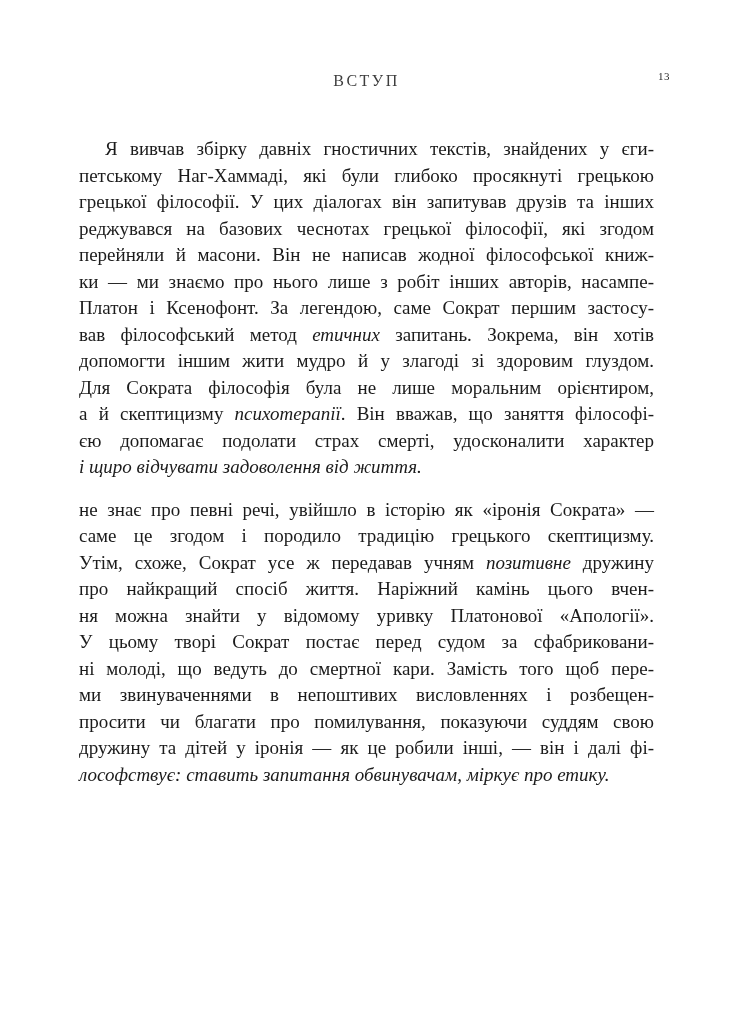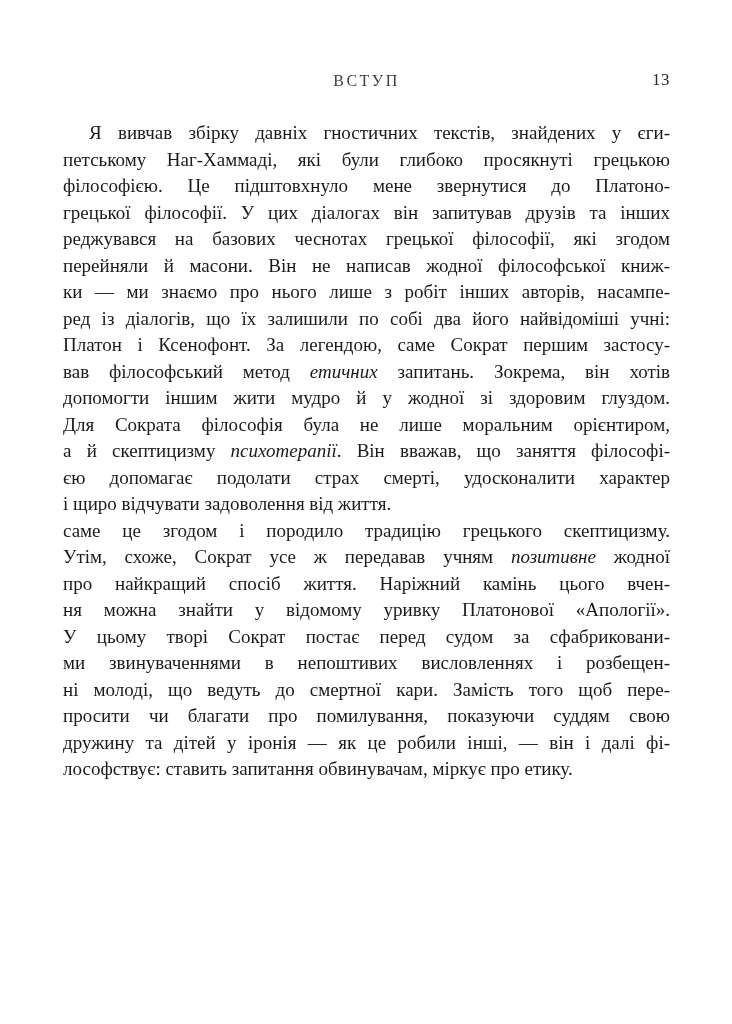--- a/index.html
+++ b/index.html
@@ -28,75 +28,74 @@
   }
   .head-title{
     font-size:16px;
     letter-spacing:2.5px;
     color:var(--head);
   }
   .page-num{
     position:absolute;
     right:0;
     top:-2px;
-    font-size:17px;
+    font-size:11px;
     letter-spacing:0.5px;
     color:var(--pagenum);
   }
   .text-block{
     position:absolute;
     top:120px;
     left:63px;
     width:607px;
     font-size:19px;
     line-height:26.5px;
     color:var(--text);
   }
-  .paragraph{margin:0;}
+  .paragraph{margin:16px;}
   .line{
     text-align:justify;
     text-align-last:justify;
     white-space:nowrap;
   }
   .line.first{text-indent:26px;}
-  .line.last{text-align-last:left;}
+  .line.last{text-align-last:left;font-style:italic;}
   .line i{}
 </style>
 </head>
 <body>
 
 <div class="page">
   <header class="running-head">
     <span class="head-title">ВСТУП</span>
     <span class="page-num">13</span>
   </header>
   <main class="text-block" id="text-block">
       <div class="paragraph">
         <div class="line first"><span>Я вивчав збірку давніх гностичних текстів, знайдених у єги-</span></div>
         <div class="line"><span>петському Наг-Хаммаді, які були глибоко просякнуті грецькою</span></div>
-        <div class="line"><span>філософією. Це підштовхнуло мене звернутися до Платоно-</span></div>
         <div class="line"><span>грецької філософії. У цих діалогах він запитував друзів та інших</span></div>
         <div class="line"><span>реджувався на базових чеснотах грецької філософії, які згодом</span></div>
         <div class="line"><span>перейняли й масони. Він не написав жодної філософської книж-</span></div>
         <div class="line"><span>ки — ми знаємо про нього лише з робіт інших авторів, насампе-</span></div>
-        <div class="line"><span>ред із діалогів, що їх залишили по собі два його найвідоміші учні:</span></div>
         <div class="line"><span>Платон і Ксенофонт. За легендою, саме Сократ першим застосу-</span></div>
         <div class="line"><span>вав філософський метод </span><i>етичних</i><span> запитань. Зокрема, він хотів</span></div>
-        <div class="line"><span>допомогти іншим жити мудро й у жодної зі здоровим глуздом.</span></div>
+        <div class="line"><span>допомогти іншим жити мудро й у злагоді зі здоровим глуздом.</span></div>
         <div class="line"><span>Для Сократа філософія була не лише моральним орієнтиром,</span></div>
         <div class="line"><span>а й скептицизму </span><i>психотерапії</i><span>. Він вважав, що заняття філософі-</span></div>
         <div class="line"><span>єю допомагає подолати страх смерті, удосконалити характер</span></div>
         <div class="line last"><span>і щиро відчувати задоволення від життя.</span></div>
       </div>
       <div class="paragraph">
+        <div class="line"><span>не знає про певні речі, увійшло в історію як «іронія Сократа» —</span></div>
         <div class="line"><span>саме це згодом і породило традицію грецького скептицизму.</span></div>
-        <div class="line"><span>Утім, схоже, Сократ усе ж передавав учням </span><i>позитивне</i><span> жодної</span></div>
+        <div class="line"><span>Утім, схоже, Сократ усе ж передавав учням </span><i>позитивне</i><span> дружину</span></div>
         <div class="line"><span>про найкращий спосіб життя. Наріжний камінь цього вчен-</span></div>
         <div class="line"><span>ня можна знайти у відомому уривку Платонової «Апології».</span></div>
         <div class="line"><span>У цьому творі Сократ постає перед судом за сфабриковани-</span></div>
+        <div class="line"><span>ні молоді, що ведуть до смертної кари. Замість того щоб пере-</span></div>
         <div class="line"><span>ми звинуваченнями в непоштивих висловленнях і розбещен-</span></div>
-        <div class="line"><span>ні молоді, що ведуть до смертної кари. Замість того щоб пере-</span></div>
         <div class="line"><span>просити чи благати про помилування, показуючи суддям свою</span></div>
         <div class="line"><span>дружину та дітей у іронія — як це робили інші, — він і далі фі-</span></div>
         <div class="line last"><span>лософствує: ставить запитання обвинувачам, міркує про етику.</span></div>
       </div>
     </main>
 </div>
 
 </body></html>

